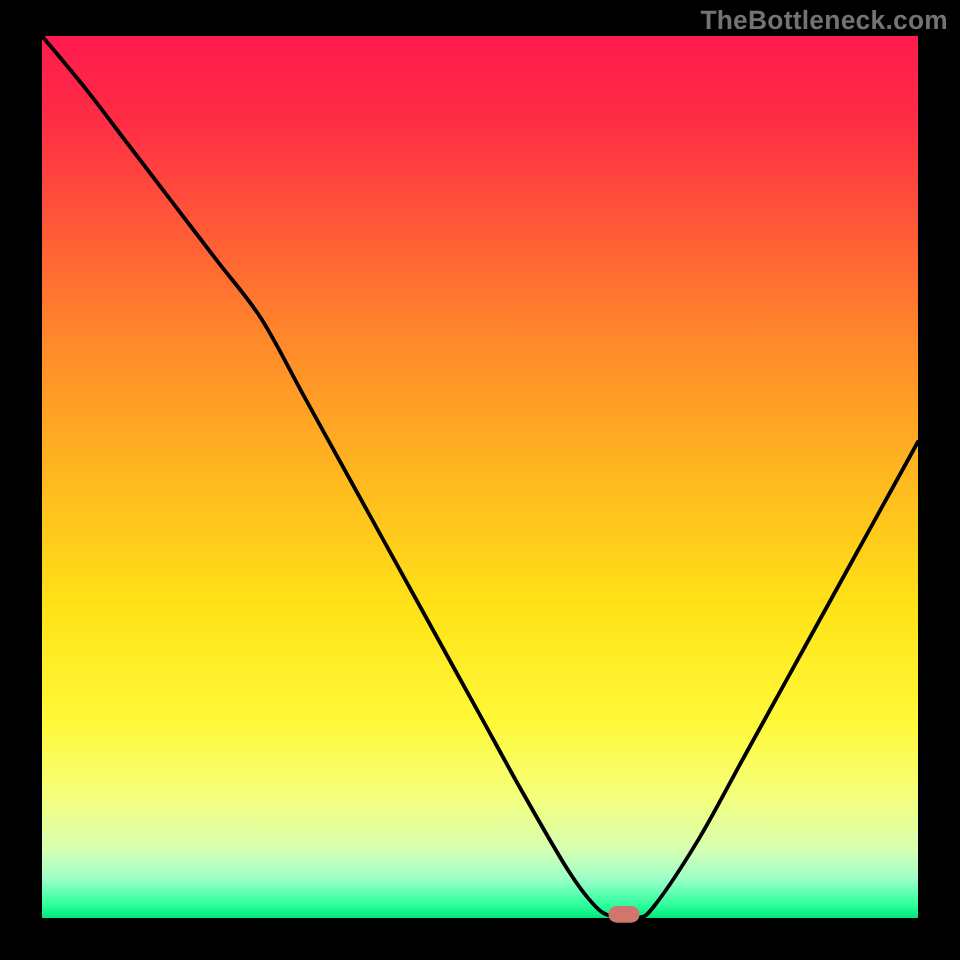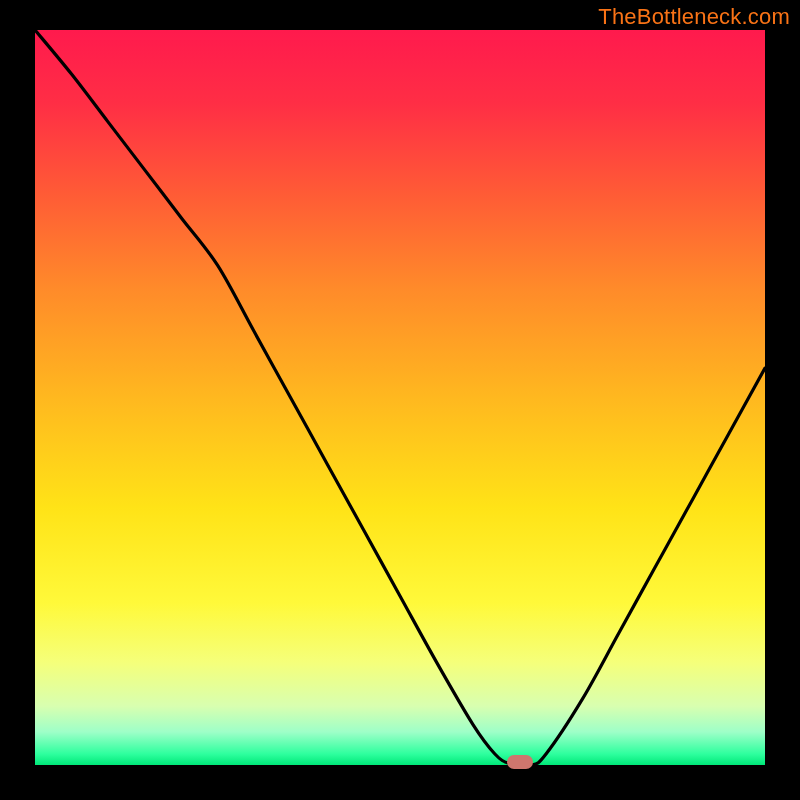--- a/index.html
+++ b/index.html
@@ -15,22 +15,22 @@
     position: relative;
     width: 800px;
     height: 800px;
     background: #000;
   }
   .attribution {
     position: absolute;
     top: 4px;
     right: 10px;
     font-size: 22px;
-    font-weight: 400;
-    color: #f97316;
+    font-weight: 700;
+    color: #737373;
     letter-spacing: 0.2px;
   }
   svg {
     position: absolute;
     left: 0;
     top: 0;
   }
   .marker {
     position: absolute;
     width: 26px;

